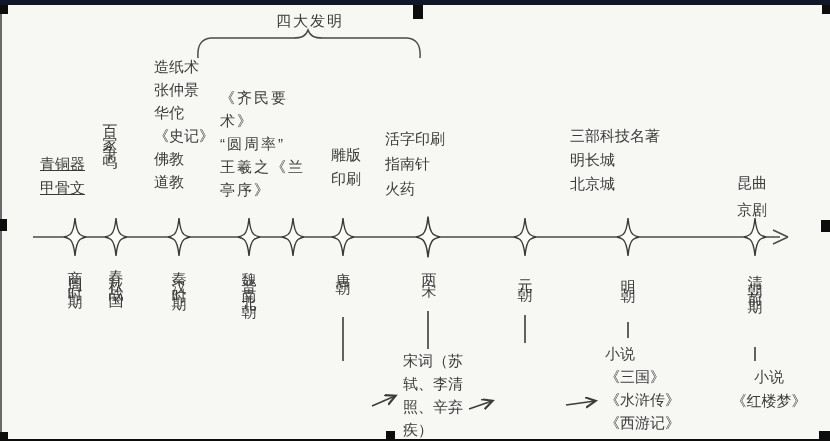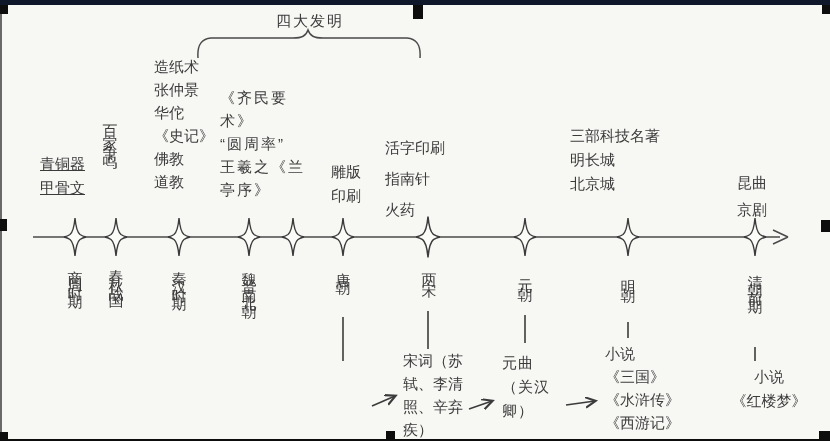--- a/index.html
+++ b/index.html
@@ -19,22 +19,22 @@
     writing-mode:vertical-rl;text-orientation:upright;
     font-size:15px;letter-spacing:8px;color:#3b3b3b;line-height:18px;
     white-space:pre;
   }
   .mark{position:absolute;background:#0d0d0d;z-index:3;}
   .b-brace-label{left:276px;top:4px;letter-spacing:2px;}
   .b-bronze{left:40px;top:147px;line-height:24px;text-decoration:underline;}
   .b-schools{left:101px;top:108px;letter-spacing:10px;}
   .b-paper{left:154px;top:50px;line-height:23px;}
   .b-qimin{left:220px;top:81px;line-height:23px;letter-spacing:2px;width:95px;}
-  .b-diaoban{left:331px;top:155px;line-height:24px;text-align:right;}
-  .b-huozi{left:385px;top:127px;line-height:31px;}
+  .b-diaoban{left:331px;top:138px;line-height:24px;text-align:right;}
+  .b-huozi{left:385px;top:121px;line-height:25px;}
   .b-sanbu{left:570px;top:119px;line-height:24px;}
   .b-kunqu{left:737px;top:164px;line-height:27px;}
   .d0{left:66px;top:253px;}
   .d1{left:107px;top:253px;}
   .d2{left:170px;top:255px;}
   .d3{left:240px;top:255px;}
   .d4{left:334px;top:255px;}
   .d5{left:420px;top:257px;}
   .d6{left:516px;top:262px;}
   .d7{left:619px;top:263px;}
@@ -135,23 +135,20 @@
   <div class="vtxt d4">唐朝</div>
   <div class="vtxt d5">两宋</div>
   <div class="vtxt d6">元朝</div>
   <div class="vtxt d7">明朝</div>
   <div class="vtxt d8">清朝前期</div>
 
   <div class="blk lit1">宋词（苏
 轼、李清
 照、辛弃
 疾）</div>
-  <div class="blk lit2">元曲
-（关汉
-卿）</div>
   <div class="blk lit3">小说
 《三国》
 《水浒传》
 《西游记》</div>
   <div class="blk lit4">小说
 《红楼梦》</div>
 
   <div class="left-edge"></div>
   <div class="mark mark-tl"></div>
   <div class="mark mark-top"></div>

